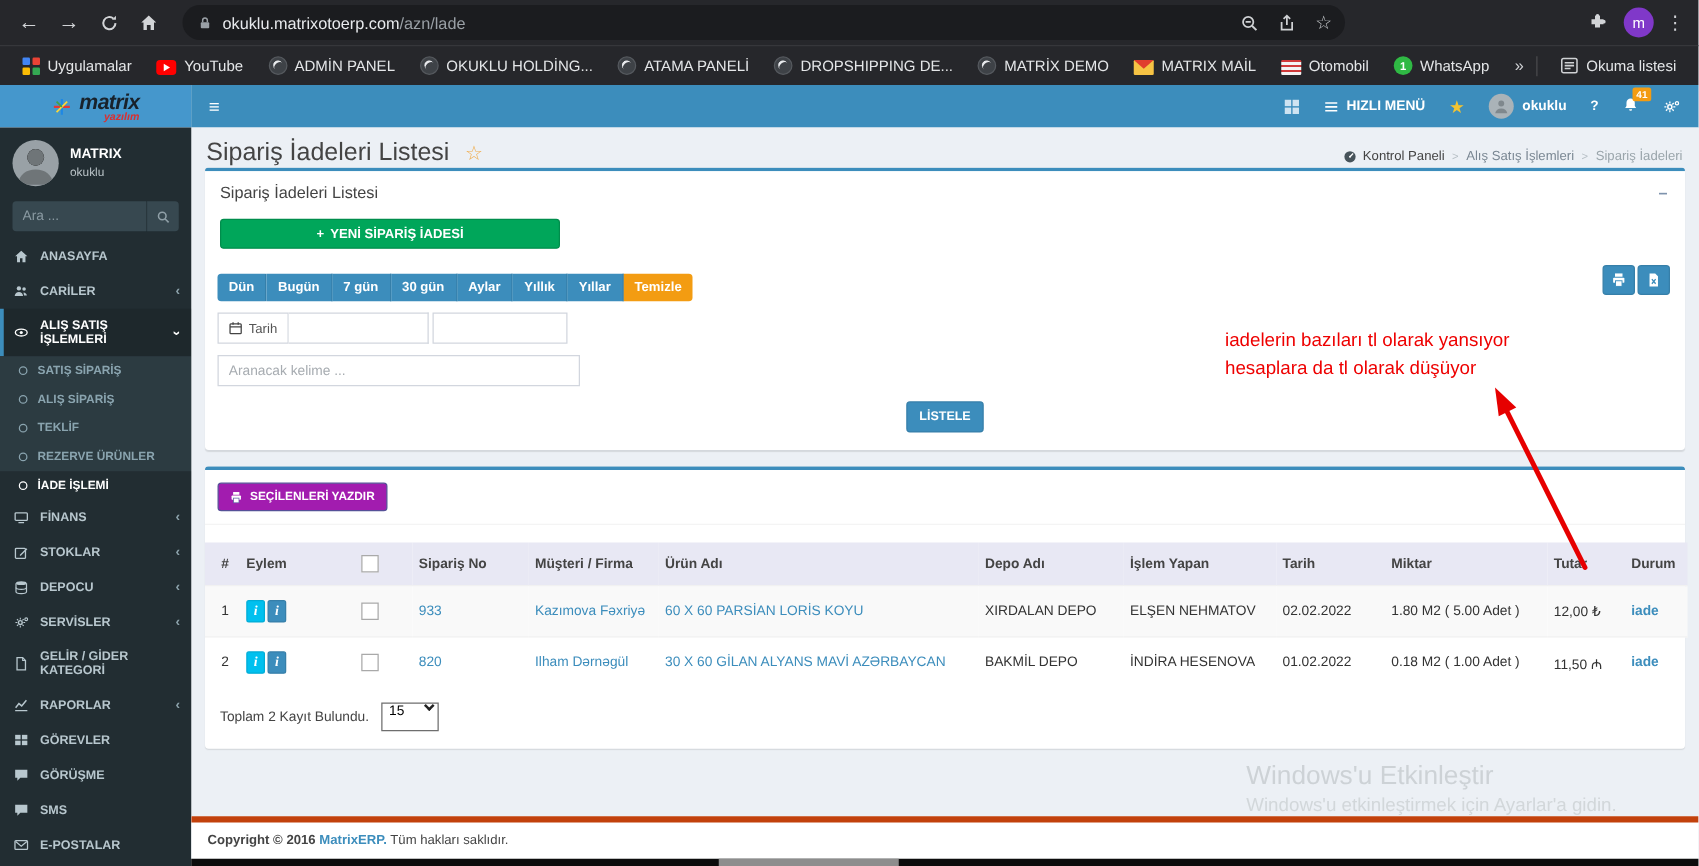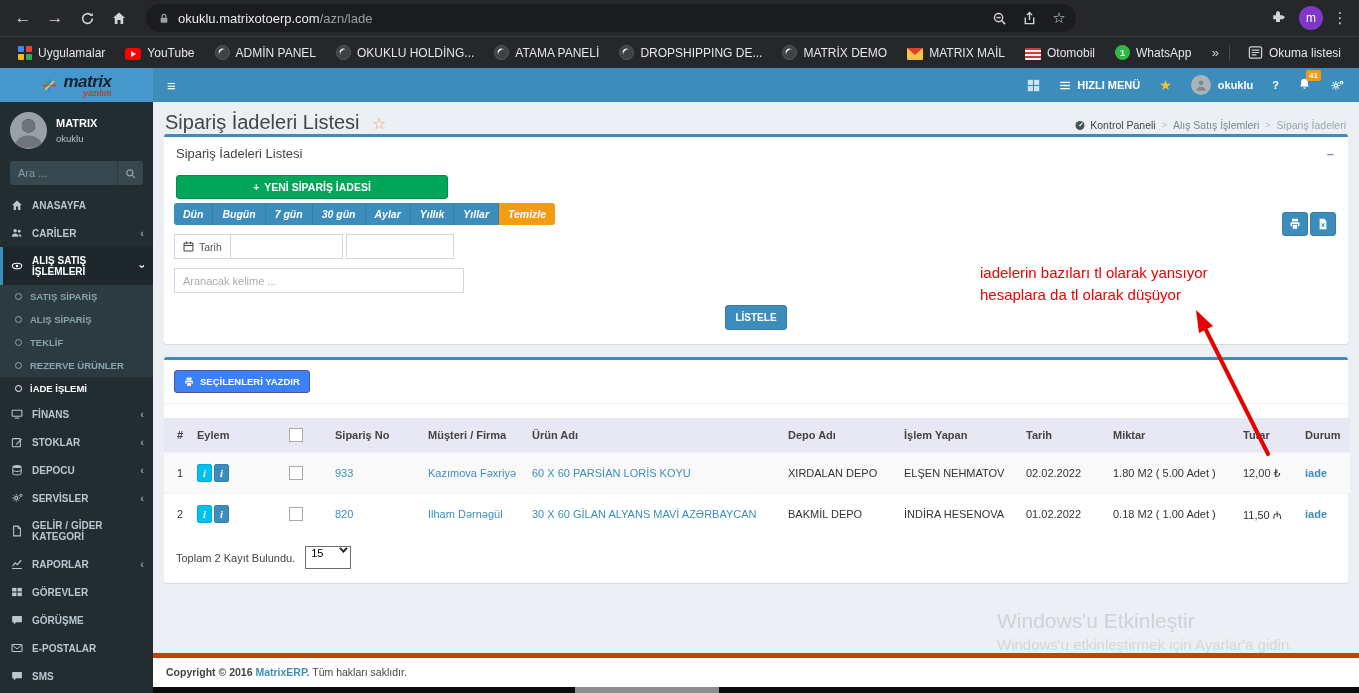--- a/index.html
+++ b/index.html
@@ -83,38 +83,38 @@
   .crumb-home { color:#444; display:flex; align-items:center; gap:4px; }
   .crumb { color:#7a8793; }
   .crumb.last { color:#9aa5ab; }
   .crumb-sep { color:#b5bec4; font-size:9px; }
 
   .box { margin:0 11px; background:#fff; border-top:3px solid #3c8dbc; border-radius:3px; box-shadow:0 1px 1px rgba(0,0,0,.1); position:relative; }
   .box1-header { padding:9px 12px 6px; font-size:13px; color:#444; }
   .collapse-btn { position:absolute; right:14px; top:9px; color:#7e93ad; font-weight:bold; font-size:13px; cursor:pointer; }
   .box1-body { padding:2px 10px 14px; position:relative; }
   .btn-new { display:flex; align-items:center; justify-content:center; gap:5px; width:272px; height:24px; background:#00a65a; color:#fff; font-size:10.5px; font-weight:bold; border:1px solid #008d4c; border-radius:3px; margin:6px 0 0 2px; cursor:pointer; }
-  .filter-row { margin-top:4px; display:flex;font-style:italic; }
+  .filter-row { margin-top:20px; display:flex; }
   .fbtn { background:#3c8dbc; color:#fff; font-size:10.5px; font-weight:bold; padding:5px 9px; border-right:1px solid #367fa9; cursor:pointer; }
   .fbtn:first-child { border-radius:3px 0 0 3px; }
   .fbtn.clear { background:#f39c12; border-right:none; border-radius:0 3px 3px 0; }
   .date-row { margin-top:9px; display:flex; align-items:stretch; }
   .addon { display:flex; align-items:center; gap:5px; border:1px solid #d2d6de; background:#fff; padding:0 8px; font-size:10.5px; color:#555; height:25px; }
   .dinput { width:112px; height:25px; border:1px solid #d2d6de; border-left:none; outline:none; padding:0 6px; font-size:11px; }
   .dinput2 { width:108px; height:25px; border:1px solid #d2d6de; margin-left:3px; outline:none; padding:0 6px; font-size:11px; }
   .kw-input { margin-top:9px; width:290px; height:25px; border:1px solid #d2d6de; padding:0 8px; font-size:11px; color:#555; outline:none; display:block; }
   .kw-input::placeholder { color:#a7acb1; }
   .listele-wrap { text-align:center; margin-top:12px; }
   .btn-listele { display:inline-block; background:#3c8dbc; border:1px solid #367fa9; color:#fff; font-size:10px; font-weight:bold; padding:6px 9px; border-radius:3px; cursor:pointer; }
   .export-btns { position:absolute; top:45px; right:12px; display:flex; gap:2px; }
   .ebtn { width:26px; height:24px; background:#3c8dbc; border:1px solid #367fa9; border-radius:3px; display:flex; align-items:center; justify-content:center; cursor:pointer; }
 
   .box2 { margin-top:13px; }
   .box2-toolbar { padding:10px 10px; border-bottom:1px solid #f4f4f4; }
-  .btn-purple { display:inline-flex; gap:6px; align-items:center; background:#3b82f6; border:1px solid #565097; color:#fff; font-size:9.5px; font-weight:bold; padding:5px 9px; border-radius:3px; cursor:pointer; }
+  .btn-purple { display:inline-flex; gap:6px; align-items:center; background:#a21caf; border:1px solid #565097; color:#fff; font-size:9.5px; font-weight:bold; padding:5px 9px; border-radius:3px; cursor:pointer; }
   table { width:100%; border-collapse:collapse; table-layout:fixed; font-size:11px; color:#333; margin-top:14px; }
   thead th { background:#e8e8f4; text-align:left; padding:10px 5px; font-size:11px; color:#444; }
   thead th:first-child, tbody td:first-child { padding-left:13px; }
   tbody td { padding:11px 5px; border-top:1px solid #f1f1f1; }
   tr.odd td { background:#f9f9f9; }
   .c-num{width:28px}.c-eylem{width:92px}.c-cb{width:46px}.c-order{width:93px}.c-cust{width:104px}.c-prod{width:256px}.c-depot{width:116px}.c-person{width:122px}.c-date{width:87px}.c-qty{width:130px}.c-amt{width:62px}.c-durum{width:50px}
   .blue { color:#3c8dbc; text-decoration:none; }
   .status-link { color:#3c8dbc; font-weight:bold; text-decoration:none; }
   .cb { display:inline-block; width:14px; height:14px; border:1px solid #a9a9a9; background:#fff; vertical-align:middle; cursor:pointer; }
   .ibtn { display:inline-flex; align-items:center; justify-content:center; width:15px; height:18px; border-radius:2px; color:#fff; font-size:11px; font-weight:bold; font-style:italic; font-family:"Liberation Serif",serif; cursor:pointer; margin-right:2px; }
@@ -458,33 +458,33 @@
           <span class="mi">
               <svg class="si" viewBox="0 0 16 16">
                 <path d="M1.5 2.5h13v8.5H7l-3.2 3v-3H1.5z" fill="#b8c7ce"></path>
               </svg>
             </span>
           <span>GÖRÜŞME</span>
         </div>
         <div class="item">
           <span class="mi">
               <svg class="si" viewBox="0 0 16 16">
+                <path d="M1.5 2.5h13v8.5H7l-3.2 3v-3H1.5z" fill="#b8c7ce"></path>
+              </svg>
+            </span>
+          <span>SMS</span>
+        </div>
+        <div class="item">
+          <span class="mi">
+              <svg class="si" viewBox="0 0 16 16">
                 <rect x="1.3" y="3.3" width="13.4" height="9.4" rx="1" fill="none" stroke="#b8c7ce" stroke-width="1.4"></rect>
                 <path d="M2 4.2l6 5 6-5" fill="none" stroke="#b8c7ce" stroke-width="1.3"></path>
               </svg>
             </span>
           <span>E-POSTALAR</span>
-        </div>
-        <div class="item">
-          <span class="mi">
-              <svg class="si" viewBox="0 0 16 16">
-                <path d="M1.5 2.5h13v8.5H7l-3.2 3v-3H1.5z" fill="#b8c7ce"></path>
-              </svg>
-            </span>
-          <span>SMS</span>
         </div>
         <div class="item">
           
           
           
         </div>
       </nav>
     </div>
 
     <div class="content">

